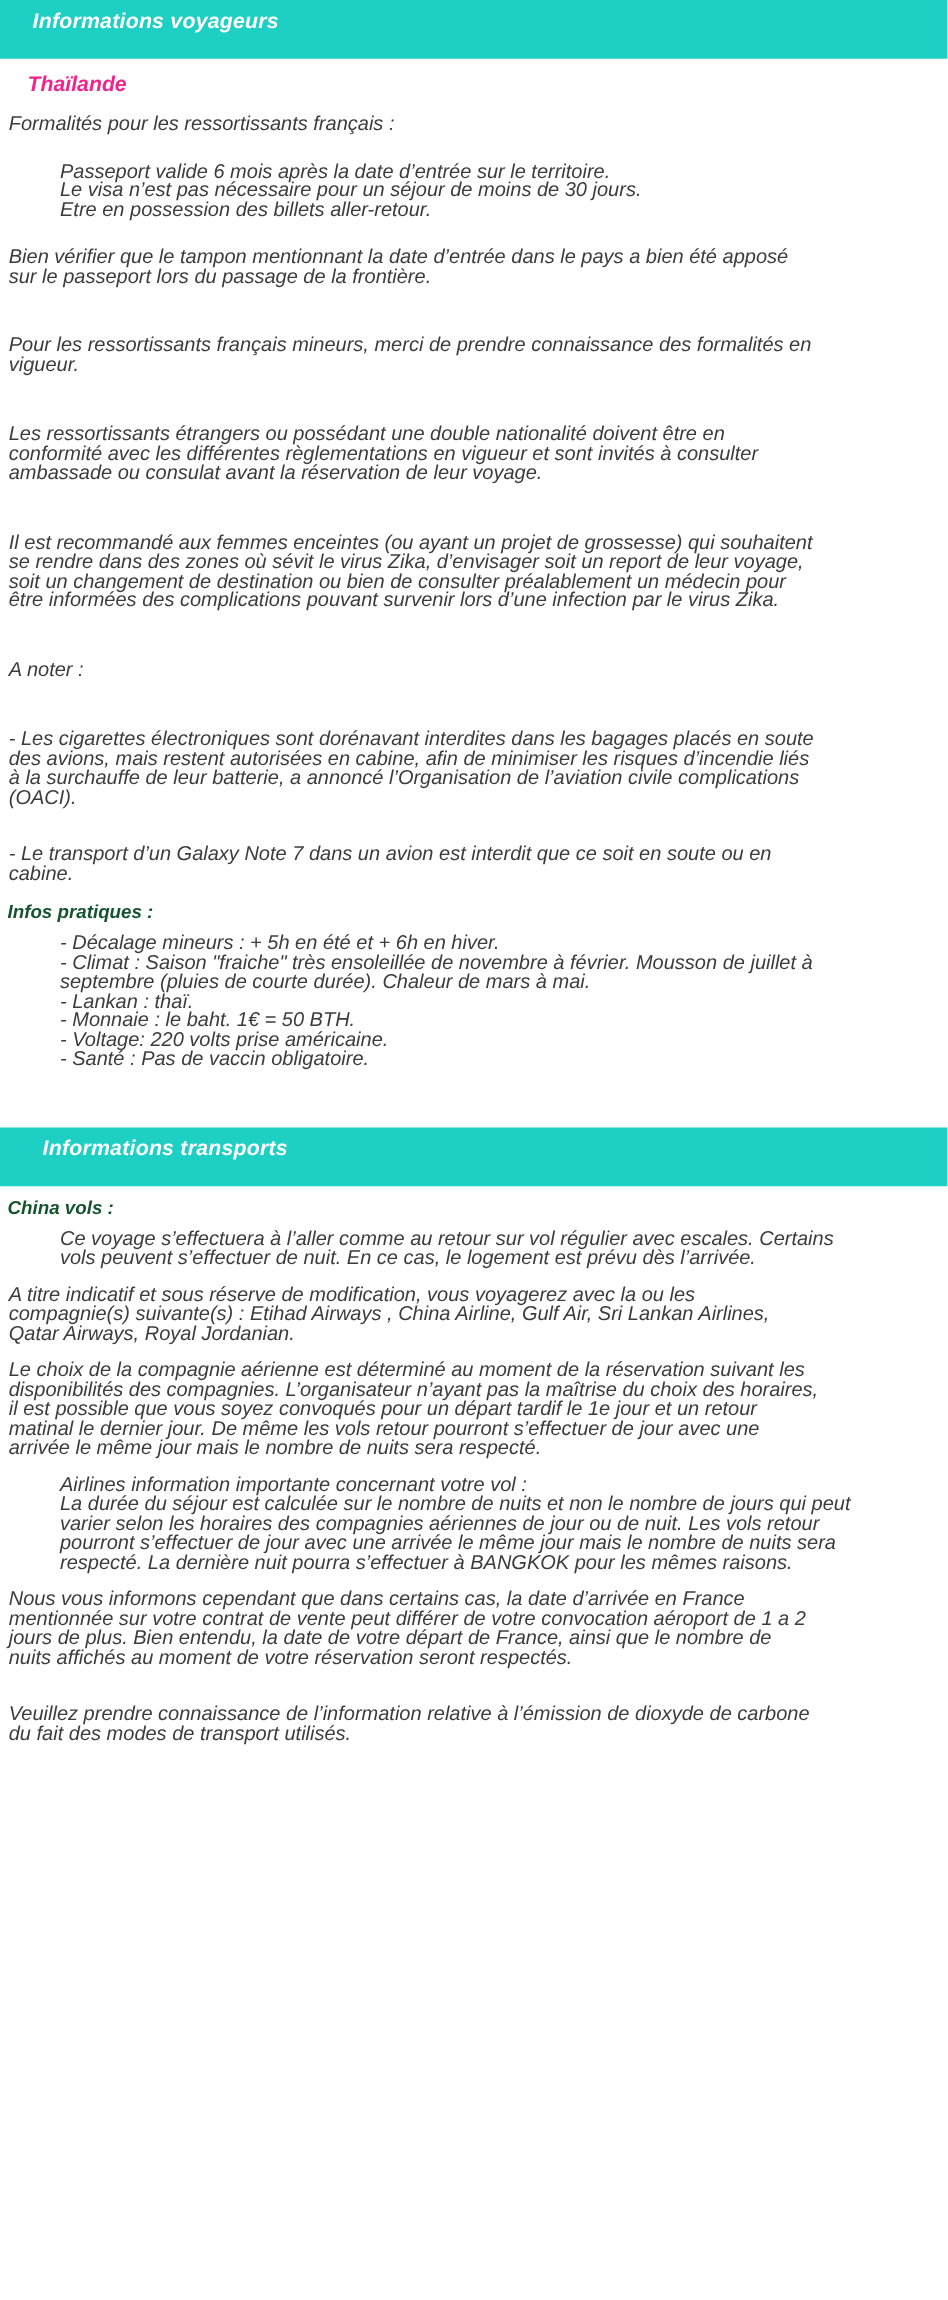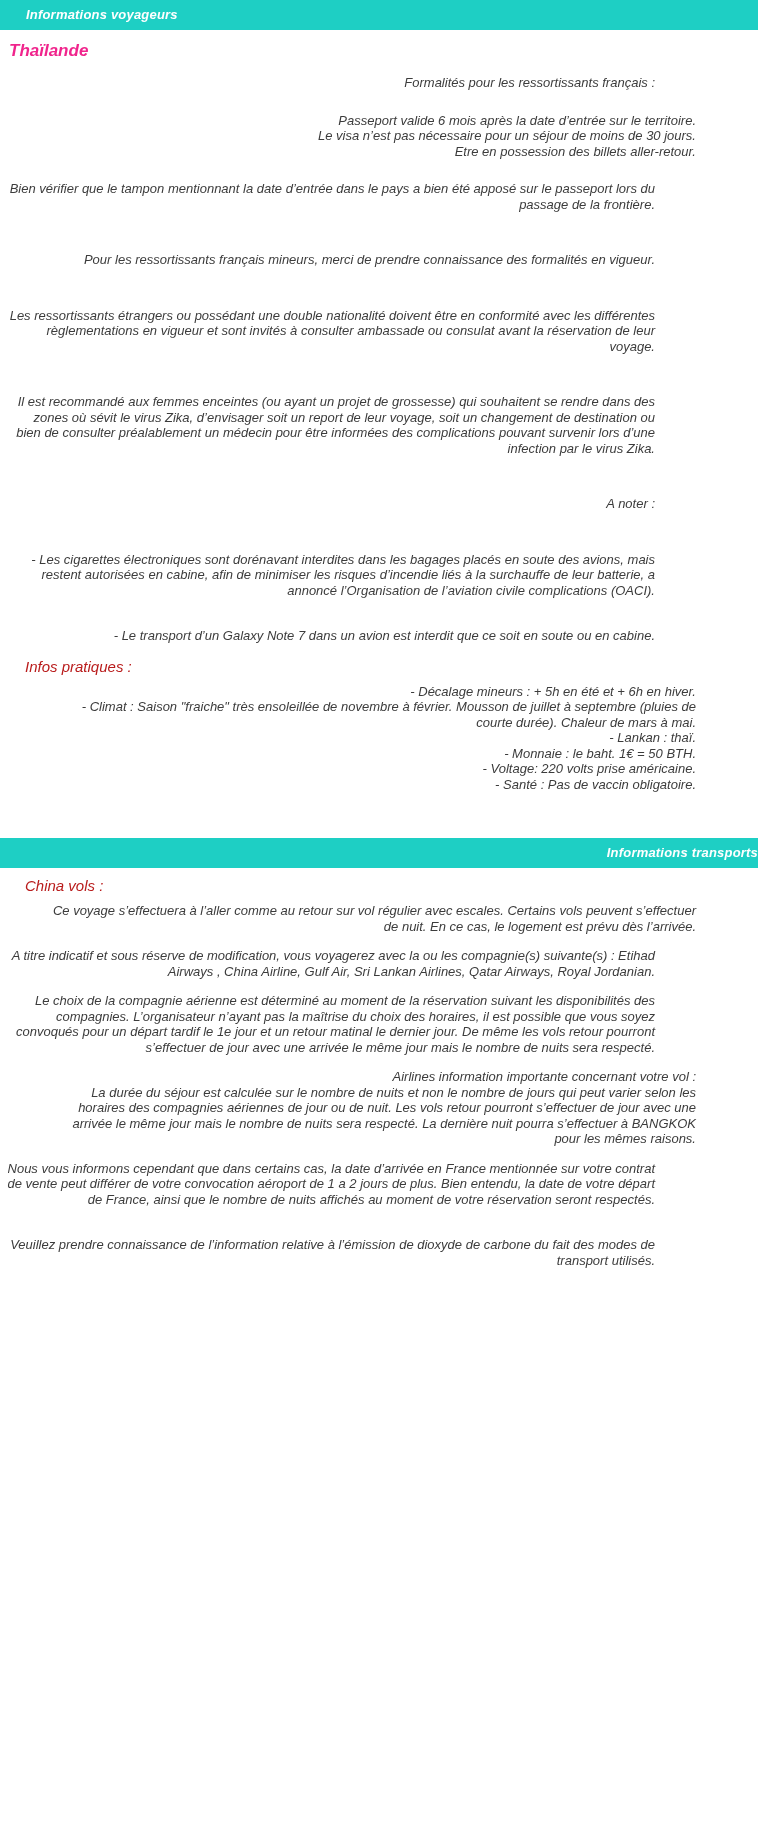--- a/index.html
+++ b/index.html
@@ -13,55 +13,53 @@
     color: #3a3a3a;
     font-style: italic;
   }
   .page {
     width: 758px;
     box-sizing: border-box;
   }
   .section-header {
     background: #1ecfc4;
     color: #ffffff;
-    font-size: 13px;
+    font-size: 17px;
     font-weight: bold;
     font-style: italic;
-    padding: 7px 0 8px 26px;
+    padding: 7px 0 20px 26px;
     letter-spacing: 0.2px;
   }
   .section-header.second {
     padding-left: 34px;
-    text-align: right;
   }
   .content {
     padding: 0 8px 0 4px;
   }
   .country-title {
     color: #f0248c;
     font-size: 17px;
     font-weight: bold;
     font-style: italic;
-    margin: 11px 0 0 5px;
+    margin: 11px 0 0 18px;
   }
   .sub-title {
-    color: #b91c1c;
+    color: #14532d;
     font-size: 15px;
-    font-weight: normal;
+    font-weight: bold;
     font-style: italic;
-    margin: 0 0 0 21px;
+    margin: 0 0 0 2px;
   }
   p.para {
-    font-size: 13px;
+    font-size: 16px;
     line-height: 15.5px;
     margin: 0 0 0 3px;
     font-style: italic;
     color: #3c3c3c;
     max-width: 648px;
-    text-align: right;
   }
   .gap-xs { height: 9px; }
   .gap-s  { height: 14px; }
   .gap-m  { height: 22px; }
   .gap-l  { height: 30px; }
   .gap-xl { height: 40px; }
   .block-lines p.para { margin-bottom: 0; margin-left: 44px; }
   .spacer-before-transports { height: 46px; }
 </style>
 </head>

